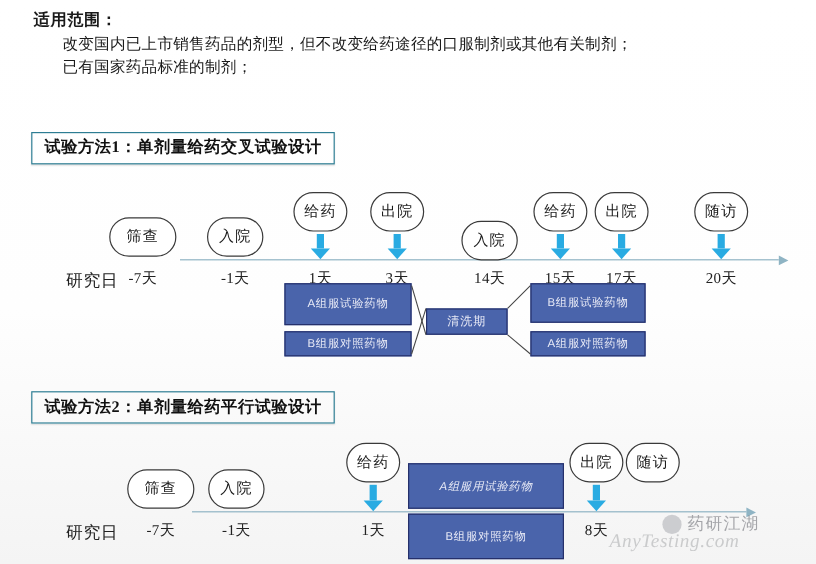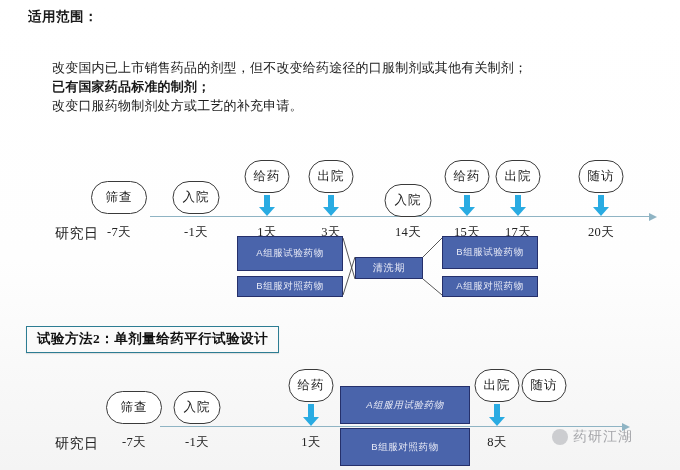--- a/index.html
+++ b/index.html
@@ -32,24 +32,23 @@
   }
   .hdr-title {
     left: 28px; top: 8px;
     font-size: 13.5px;
     font-weight: bold;
     letter-spacing: 0.5px;
   }
   .hdr-line {
     font-size: 13px;
     letter-spacing: 0.2px;
-    margin-top: 31px;
   }
   .hdr-l1 { left: 52px; top: 28px; }
-  .hdr-l2 { left: 52px; top: 47px; font-weight: bold; }
+  .hdr-l2 { left: 52px; top: 47px; }
   .hdr-l3 { left: 52px; top: 66px; }
   .hdr-subj {
     left: 28px; top: 86px;
     font-size: 13.5px;
     font-weight: bold;
   }
   .hdr-subj .val {
     font-weight: normal;
     font-size: 13px;
   }
@@ -210,22 +209,22 @@
   }
 </style>
 </head>
 <body>
 
 <div id="slide">
 
   <div class="hdr hdr-title">适用范围：</div>
   <div class="hdr hdr-line hdr-l1">改变国内已上市销售药品的剂型，但不改变给药途径的口服制剂或其他有关制剂；</div>
   <div class="hdr hdr-line hdr-l2">已有国家药品标准的制剂；</div>
-  <div class="hdr hdr-line hdr-l3">改变口服药物制剂处方或工艺的补充申请。</div>
-
+
+  <div class="sec-title" id="sec1">试验方法1：单剂量给药交叉试验设计</div>
 
   <div class="sec-title" id="sec2">试验方法2：单剂量给药平行试验设计</div>
 
   <div id="m1">
       <div class="axis-label" style="left: 55px; top: 225px;">研究日</div>
       <div class="tl-line" style="left: 150px; top: 216px; width: 499px;"></div>
       <div class="tl-arrow" style="left: 649px; top: 212.5px;"></div>
       <div class="day" style="left: 119px; top: 224px;">-7天</div>
       <div class="day" style="left: 196px; top: 224px;">-1天</div>
       <div class="day" style="left: 267px; top: 224px;">1天</div>
@@ -293,18 +292,19 @@
       <div class="oval" style="left: 497px; top: 369px; width: 45px; height: 33px;">出院</div>
       <div class="cyan-arrow" style="left: 497px; top: 404px; width: 16px;">
         <div class="stem" style="height: 13px;"></div>
         <div class="head"></div>
       </div>
       <div class="oval" style="left: 544px; top: 369px; width: 45px; height: 33px;">随访</div>
       <div class="drug-box" style="left: 340px; top: 386px; width: 130px; height: 38px; font-style: italic;">A组服用试验药物</div>
       <div class="drug-box" style="left: 340px; top: 428px; width: 130px; height: 38px;">B组服对照药物</div>
     </div>
 
+  <div class="wm wm-en" style="left:508px; top:443px;">AnyTesting.com</div>
   <div class="wm" style="left:552px; top:428px; display:flex; align-items:center; gap:5px;">
     <span class="wm-logo"></span>
     <span class="wm-brand">药研江湖</span>
   </div>
 
 </div>
 
 </body></html>

